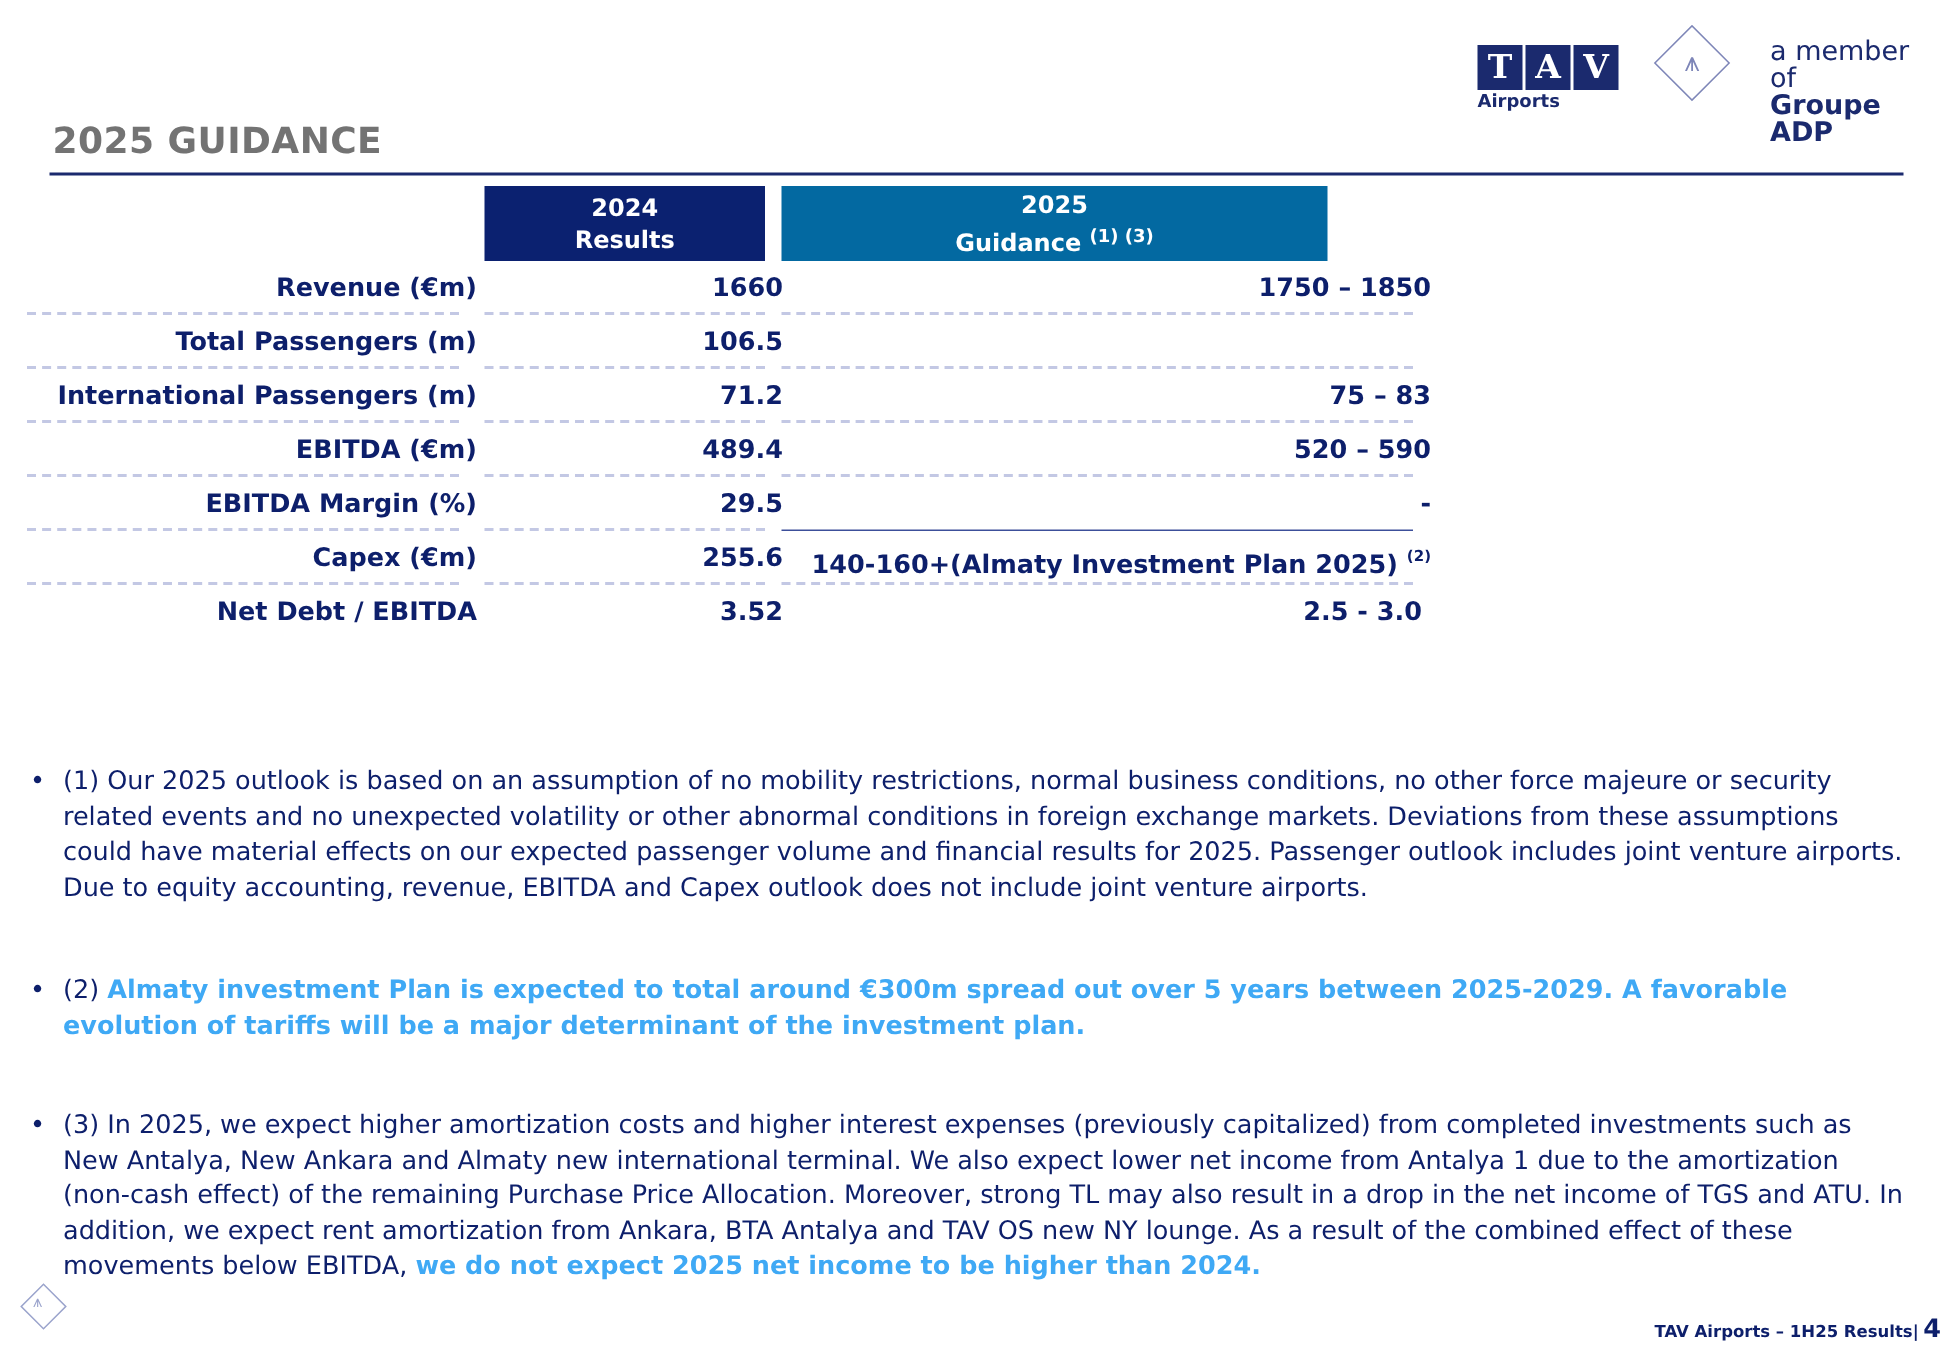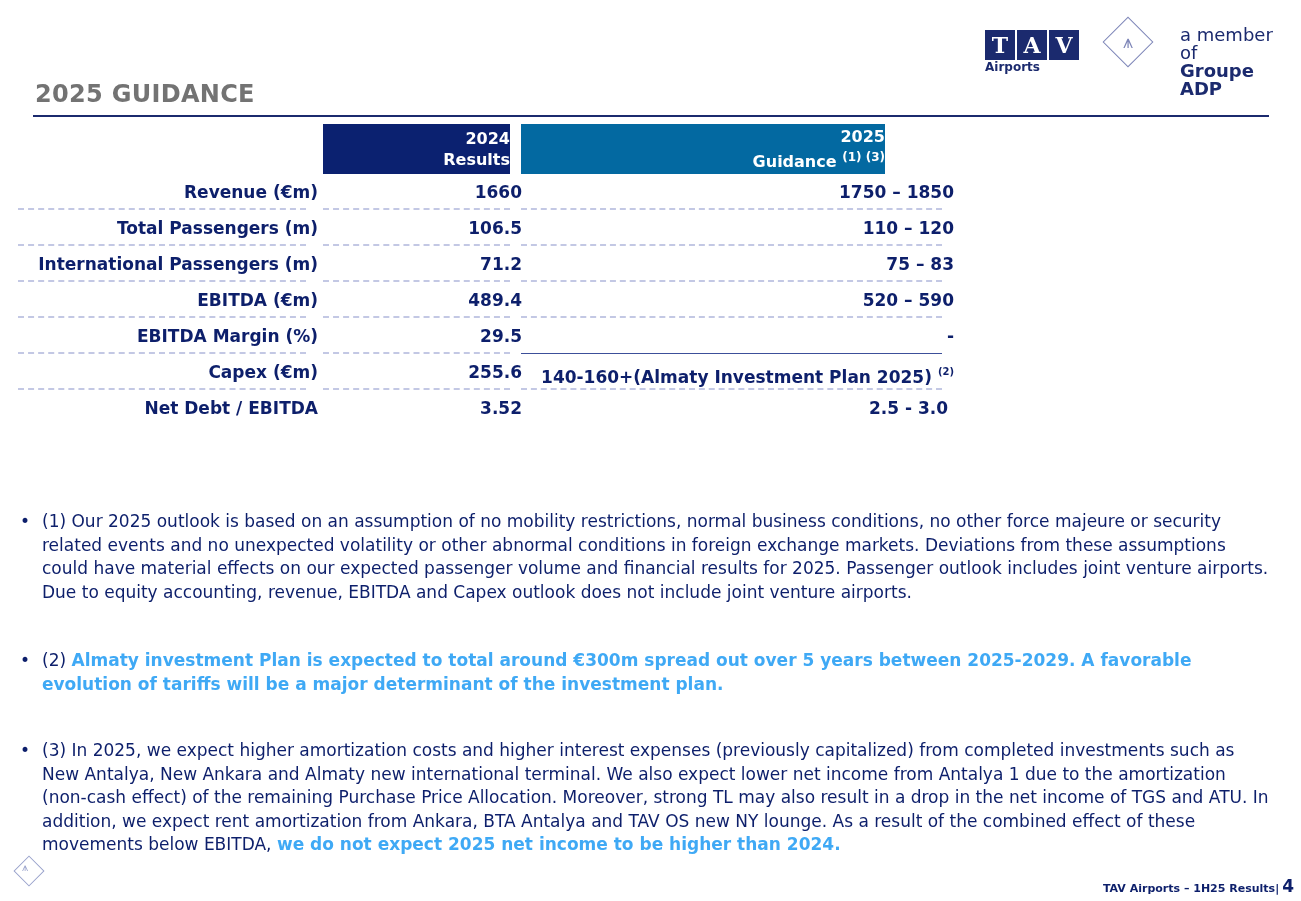--- a/index.html
+++ b/index.html
@@ -10,21 +10,21 @@
   .tav-box span { display:inline-block; width:30px; height:30px; background:#1b2a6e; color:#fff;
                   font-family:"DejaVu Serif", serif; font-weight:bold; font-size:22px; line-height:30px; text-align:center; }
   .tav-airports { position:absolute; top:42px; left:0; font-size:12px; font-weight:bold; color:#1b2a6e; }
   .adp-diamond { position:absolute; top:6px; left:125px; width:34px; height:34px; border:1px solid #7e86b8; transform:rotate(45deg); }
   .adp-glyph { position:absolute; top:13px; left:133px; font-size:18px; color:#7e86b8; width:20px; text-align:center; }
   .member-text { position:absolute; top:8px; left:195px; font-size:18px; color:#1b2a6e; line-height:18px; }
   .member-text b { font-weight:bold; }
   .page-title { position:absolute; top:80px; left:35px; font-size:24px; font-weight:bold; color:#737373; letter-spacing:0.3px; }
   .title-rule { position:absolute; top:115px; left:33px; width:1236px; height:1.5px; background:#1b2a6e; }
 
-  .th { position:absolute; top:124px; height:50px; color:#fff; font-weight:bold; text-align:right; font-size:16px; line-height:21px; display:flex; flex-direction:column; justify-content:center; }
+  .th { position:absolute; top:124px; height:50px; color:#fff; font-weight:bold; text-align:center; font-size:16px; line-height:21px; display:flex; flex-direction:column; justify-content:center; }
   .th-2024 { left:323px; width:187px; background:#0b2170; }
   .th-2025 { left:521px; width:364px; background:#0369a1; font-weight:bold; }
   .th sup { font-size:12px; }
 
   .row { position:absolute; left:0; width:960px; height:36px;margin-left:12px; }
   .cell { position:absolute; top:0; height:36px; line-height:36px; font-weight:bold; font-size:17px; white-space:nowrap; }
   .c-label { left:18px; width:288px; text-align:right; }
   .c-2024 { left:323px; width:187px; text-align:right; }
   .c-2025 { left:521px; width:421px; text-align:right; }
   .c-2025 sup { font-size:10px; vertical-align:8px; }
@@ -82,21 +82,20 @@
   <div class="cell c-2024">1660</div>
   <div class="cell c-2025">1750 – 1850</div>
 </div>
 <div class="sep" style="top:208px;left:18px;width:288px"></div>
 <div class="sep" style="top:208px;left:323px;width:187px"></div>
 <div class="sep" style="top:208px;left:521px;width:421px"></div>
 
 <div class="row" style="top:210px">
   <div class="cell c-label">Total  Passengers (m)</div>
   <div class="cell c-2024">106.5</div>
-  <div class="cell c-2025">110 – 120</div>
 </div>
 <div class="sep" style="top:244px;left:18px;width:288px"></div>
 <div class="sep" style="top:244px;left:323px;width:187px"></div>
 <div class="sep" style="top:244px;left:521px;width:421px"></div>
 
 <div class="row" style="top:246px">
   <div class="cell c-label">International  Passengers (m)</div>
   <div class="cell c-2024">71.2</div>
   <div class="cell c-2025">75 – 83</div>
 </div>

